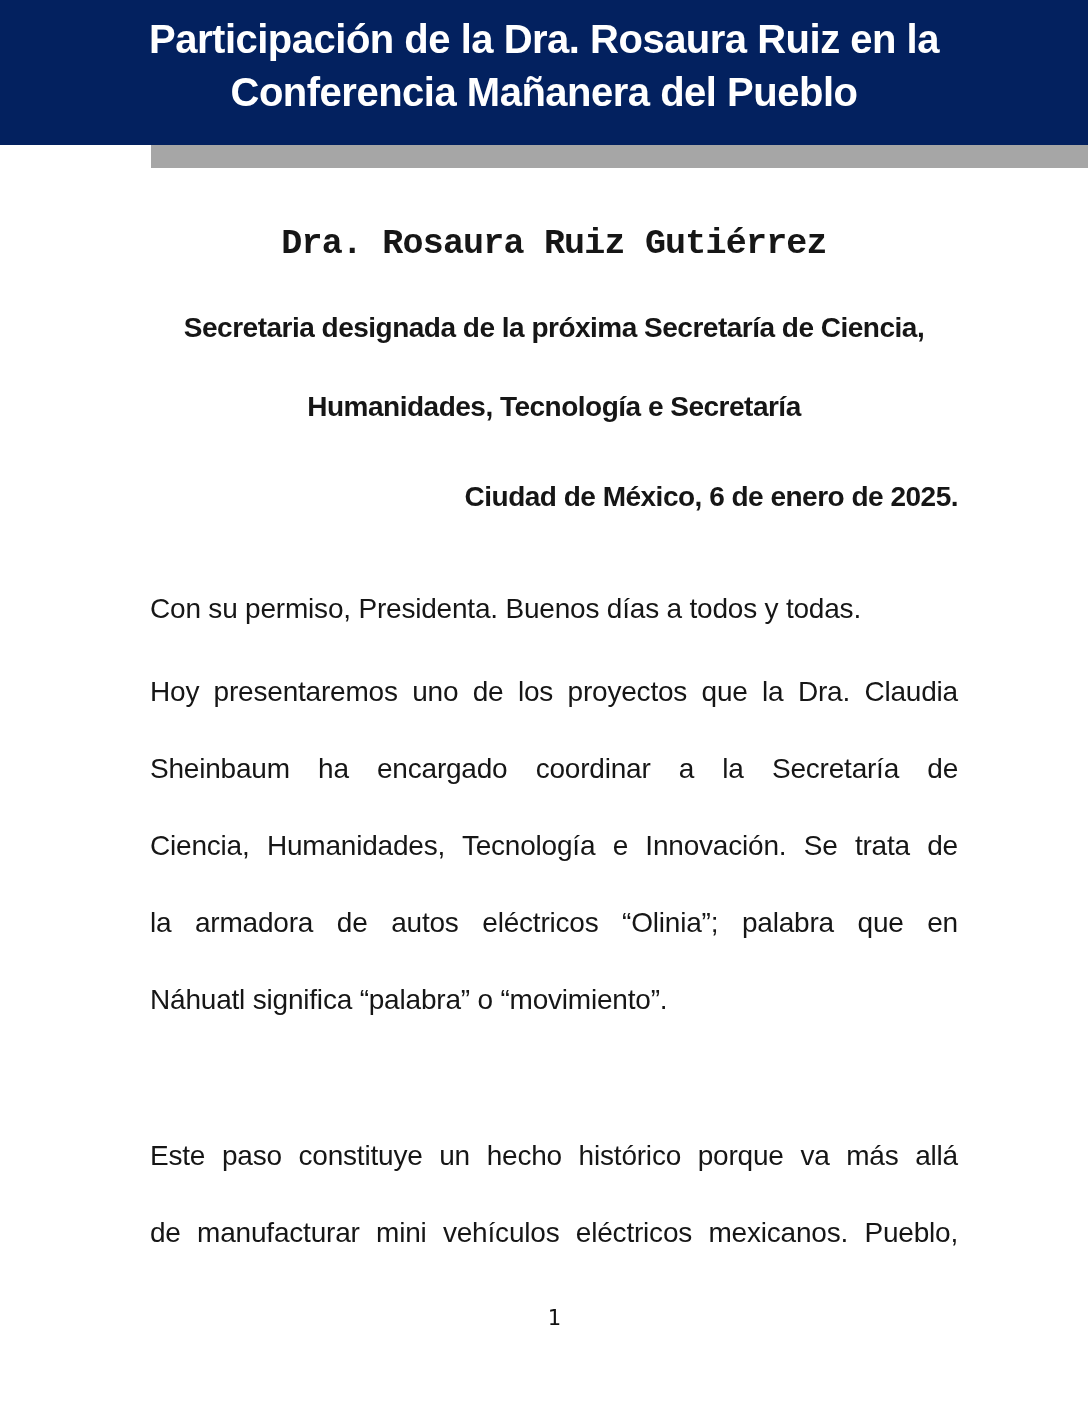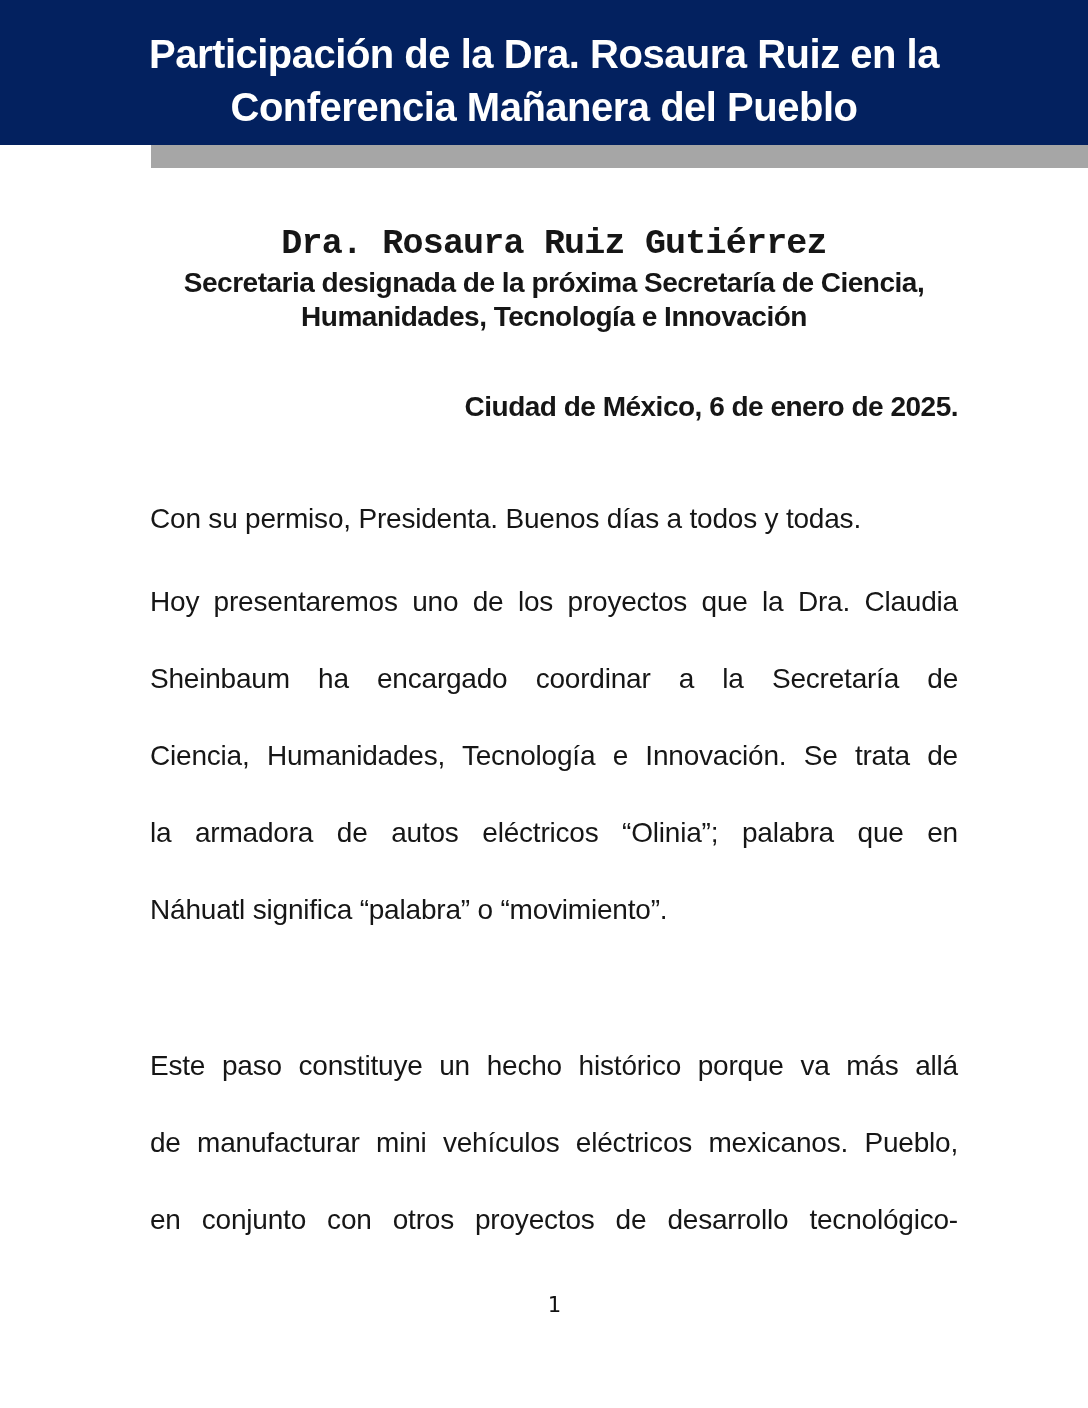--- a/index.html
+++ b/index.html
@@ -9,21 +9,21 @@
     font-family: "Liberation Sans", sans-serif;
     color: var(--body-text, #161616);
     overflow: hidden;
   }
   .page { position: relative; width: 1088px; height: 1408px; background: #ffffff; }
 
   .banner {
     height: 145px;
     background: var(--banner-bg, #03215F);
     box-sizing: border-box;
-    padding-top: 28px;
+    padding-top: 13px;
   }
   .banner-line {
     font-size: 40px;
     line-height: 53px;
     font-weight: 700;
     color: var(--banner-text, #ffffff);
     text-align: center;
     letter-spacing: -0.5px;
   }
 
@@ -38,20 +38,21 @@
 
   .heading { margin-top: 54px; text-align: center; }
   .speaker-name {
     font-size: 35px; font-weight: 700; line-height: 44px;
     letter-spacing: -0.8px;
     font-family: Liberation Mono, monospace;
   }
   .speaker-role {
     font-size: 28px; font-weight: 700; line-height: 34px;
     letter-spacing: -0.5px;
+    margin-top: 45px;
   }
 
   .dateline {
     margin-top: 56px;
     text-align: right;
     font-size: 28px; font-weight: 700; line-height: 34px;
     letter-spacing: -0.5px;
   }
 
   .paragraphs { margin-top: 56px; }
@@ -87,21 +88,21 @@
 
   <div class="accent-row">
     <div class="accent-bar"></div>
   </div>
 
   <main class="content">
 
     <section class="heading">
       <div class="speaker-name">Dra. Rosaura Ruiz Gutiérrez</div>
       <div class="speaker-role">Secretaria designada de la próxima Secretaría de Ciencia,</div>
-      <div class="speaker-role">Humanidades, Tecnología e Innovación</div>
+      <div class="speaker-role">Humanidades, Tecnología e Secretaría</div>
     </section>
 
     <div class="dateline">Ciudad de México, 6 de enero de 2025.</div>
 
     <section class="paragraphs">
 
       <div class="para">
         <span class="bline">Con su permiso, Presidenta. Buenos días a todos y todas.</span>
       </div>
 
@@ -109,21 +110,20 @@
         <span class="bline just">Hoy presentaremos uno de los proyectos que la Dra. Claudia</span>
         <span class="bline just">Sheinbaum ha encargado coordinar a la Secretaría de</span>
         <span class="bline just">Ciencia, Humanidades, Tecnología e Innovación. Se trata de</span>
         <span class="bline just">la armadora de autos eléctricos “Olinia”; palabra que en</span>
         <span class="bline">Náhuatl significa “palabra” o “movimiento”.</span>
       </div>
 
       <div class="para gap-before">
         <span class="bline just">Este paso constituye un hecho histórico porque va más allá</span>
         <span class="bline just">de manufacturar mini vehículos eléctricos mexicanos. Pueblo,</span>
-        <span class="bline just">en conjunto con otros proyectos de desarrollo tecnológico-</span>
       </div>
 
     </section>
 
     <div class="footer">
       <span>1</span>
     </div>
 
   </main>
 

